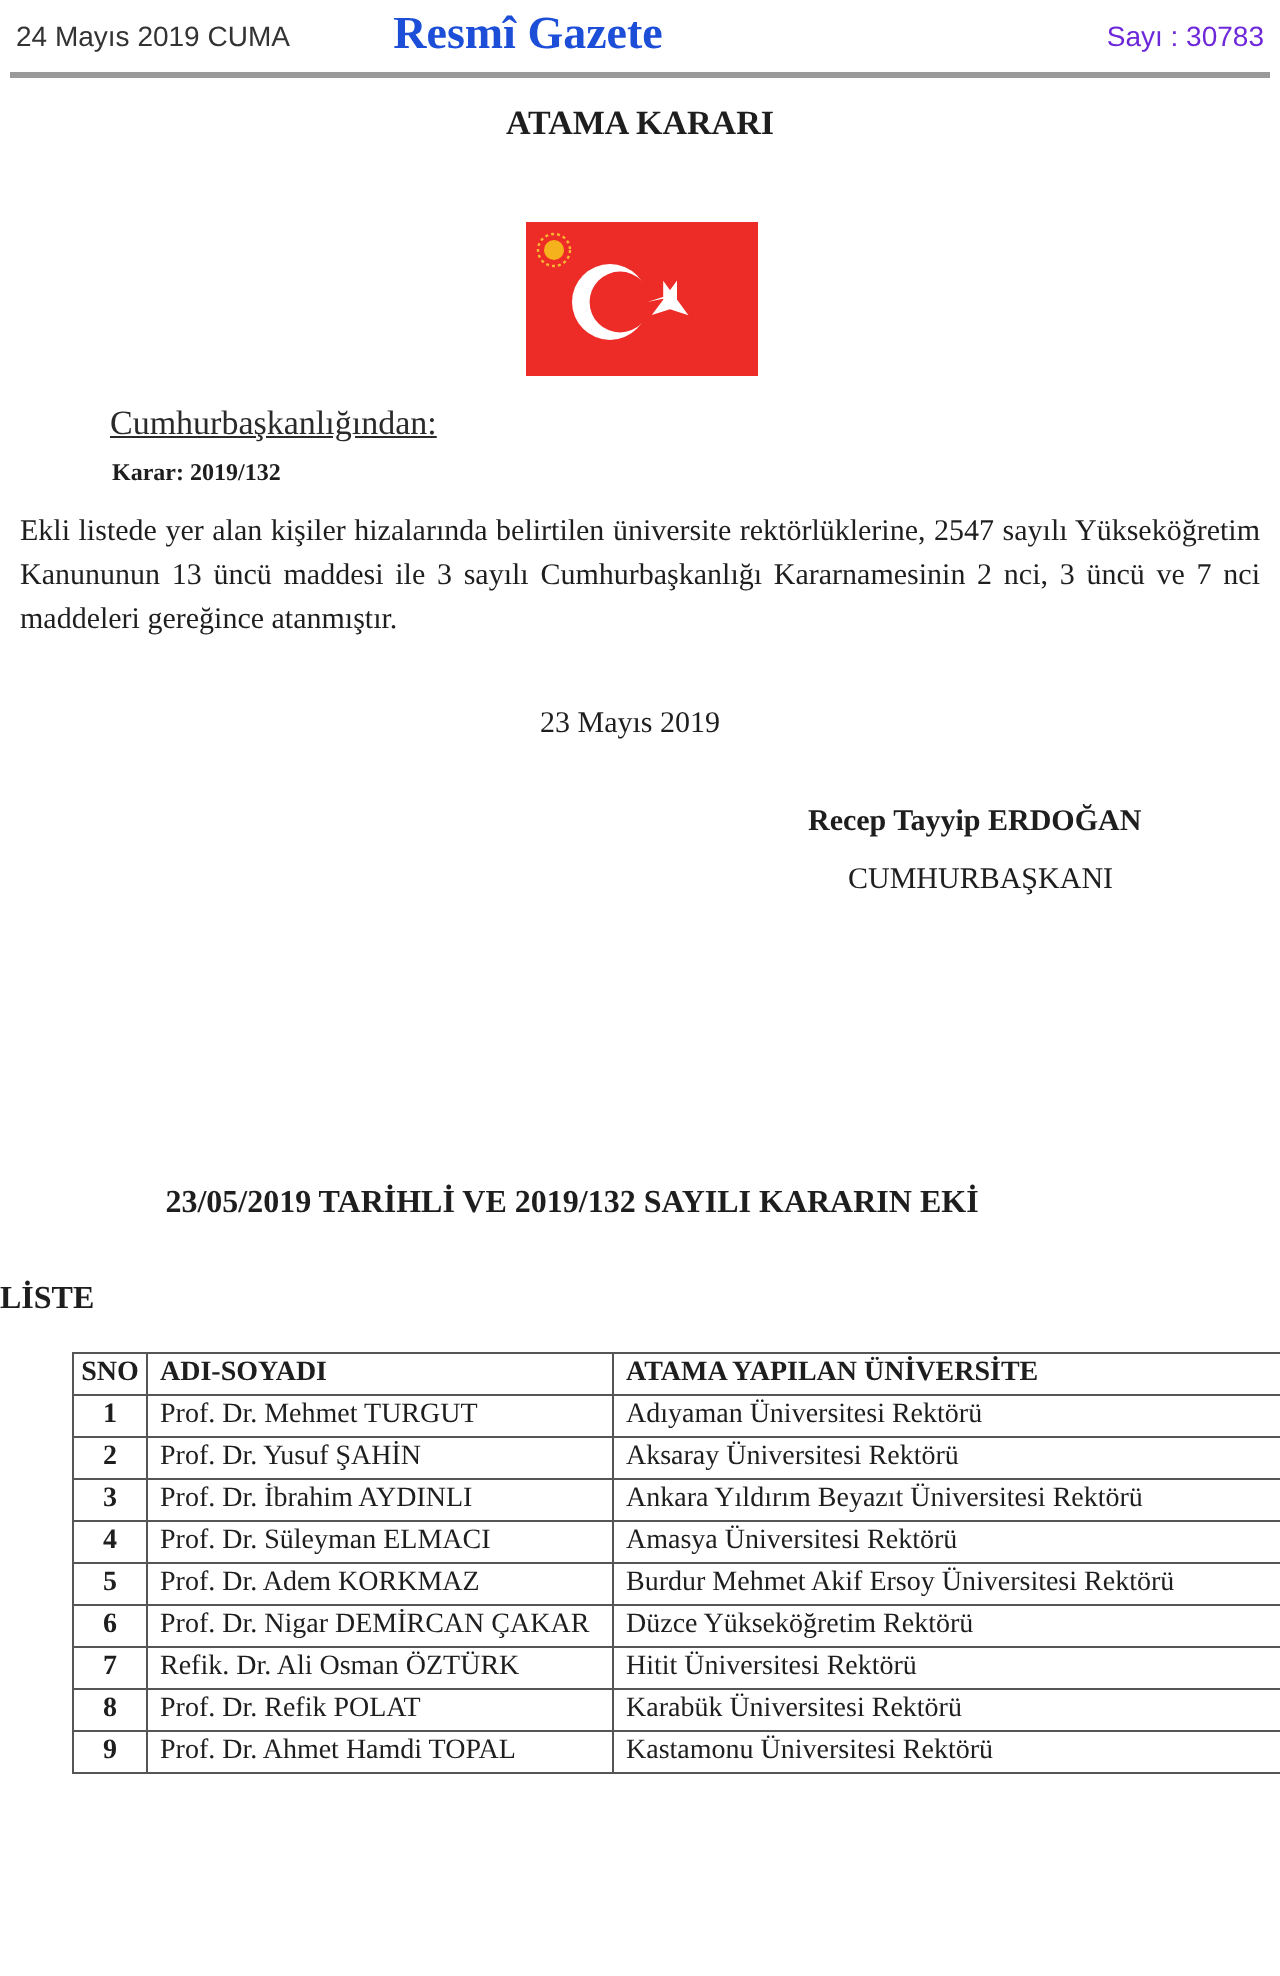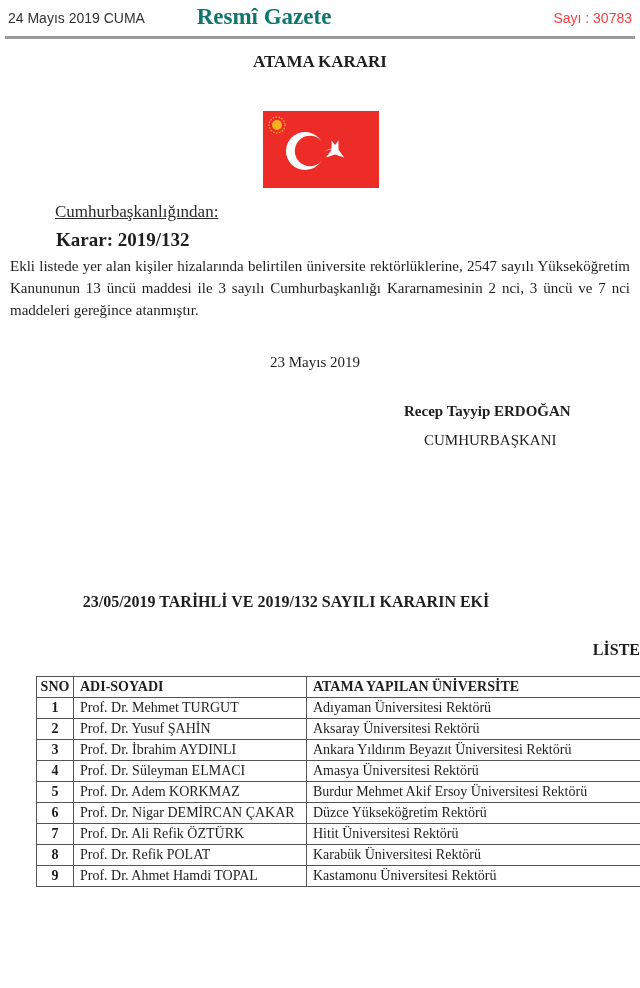--- a/index.html
+++ b/index.html
@@ -2,38 +2,38 @@
 <html><head>
 <meta charset="utf-8">
 <style>
   html, body { margin:0; padding:0; background:#ffffff; }
   body { width:640px; height:988px; position:relative; overflow:hidden; color:#1e1e1e; }
   .abs { position:absolute; }
   .sans { font-family:"Liberation Sans", "DejaVu Sans", sans-serif; }
   .serif { font-family:"Liberation Serif", "DejaVu Serif", serif; }
 
   .hdr-left { left:8px; top:10px; font-size:14px; color:#333; }
-  .hdr-title { left:0; width:528px; top:4px; text-align:center; font-size:23px; font-weight:bold; color:#0f766e; }
-  .hdr-right { right:8px; top:10px; font-size:14px; color:#ef4444; }
+  .hdr-title { left:0; width:528px; top:4px; text-align:center; font-size:23px; font-weight:bold; color:#1d4ed8; }
+  .hdr-right { right:8px; top:10px; font-size:14px; color:#6d28d9; }
   .hdr-rule { left:5px; width:630px; top:36px; height:3px; background:#9a9a9a; }
 
   .doc-title { left:0; width:640px; top:52px; text-align:center; font-size:17px; font-weight:bold; }
 
   .flag { left:263px; top:111px; width:116px; height:77px; background:#ee2c27; overflow:hidden; }
 
   .issuer { left:55px; top:202px; font-size:17px; text-decoration:underline; color:#2a2a2a; }
-  .decision { left:56px; top:229px; font-size:19px; font-weight:bold; }
+  .decision { left:56px; top:229px; font-size:12px; font-weight:bold; }
   .body-text { left:10px; width:620px; top:255px; font-size:15px; line-height:22px; text-align:justify; text-align-last:left; }
 
   .date { left:270px; top:354px; font-size:15px; }
   .signer { left:404px; top:403px; font-size:15px; font-weight:bold; }
   .signer-title { left:424px; top:432px; font-size:15px; }
 
   .annex-title { left:0; width:572px; top:593px; text-align:center; font-size:16px; font-weight:bold; }
-  .list-title { left:0; width:640px; top:641px; text-align:right; font-size:16px; font-weight:bold; }
+  .list-title { left:0; width:640px; top:641px; text-align:left; font-size:16px; font-weight:bold; }
 
   table.list { position:absolute; left:12px; top:676px; width:629px; border-collapse:collapse; font-size:14px;margin-left:24px; }
   table.list th, table.list td { border:1px solid #555; height:20px; padding:0 6px; white-space:nowrap; }
   table.list th { font-weight:bold; text-align:left; }
   table.list th.sno, table.list td.sno { text-align:center; font-weight:bold; width:30px; padding:0 3px; }
   table.list td.name { width:220px; }
 </style>
 </head>
 <body>
 
@@ -100,21 +100,21 @@
         <td class="name">Prof. Dr. Adem KORKMAZ</td>
         <td>Burdur Mehmet Akif Ersoy Üniversitesi Rektörü</td>
       </tr>
     <tr>
         <td class="sno">6</td>
         <td class="name">Prof. Dr. Nigar DEMİRCAN ÇAKAR</td>
         <td>Düzce Yükseköğretim Rektörü</td>
       </tr>
     <tr>
         <td class="sno">7</td>
-        <td class="name">Prof. Dr. Ali Refik ÖZTÜRK</td>
+        <td class="name">Refik. Dr. Ali Osman ÖZTÜRK</td>
         <td>Hitit Üniversitesi Rektörü</td>
       </tr>
     <tr>
         <td class="sno">8</td>
         <td class="name">Prof. Dr. Refik POLAT</td>
         <td>Karabük Üniversitesi Rektörü</td>
       </tr>
     <tr>
         <td class="sno">9</td>
         <td class="name">Prof. Dr. Ahmet Hamdi TOPAL</td>

